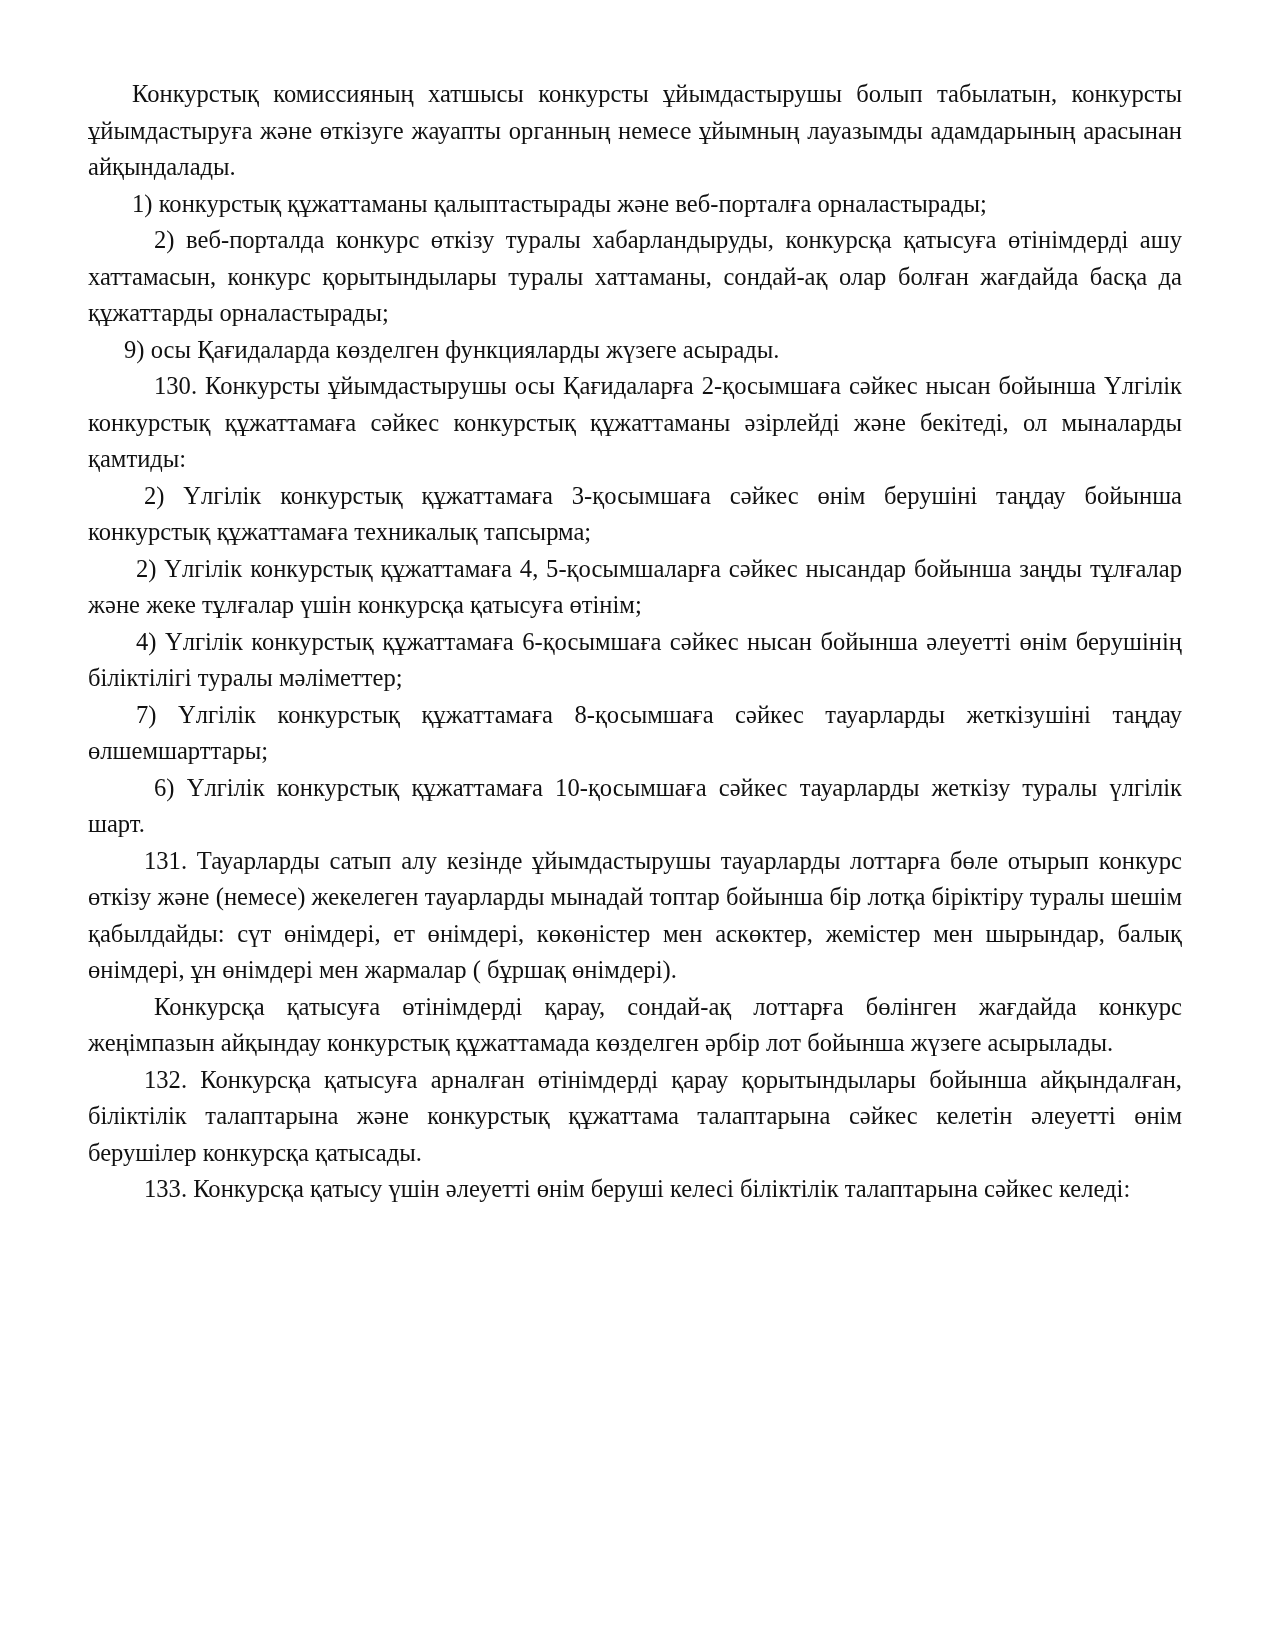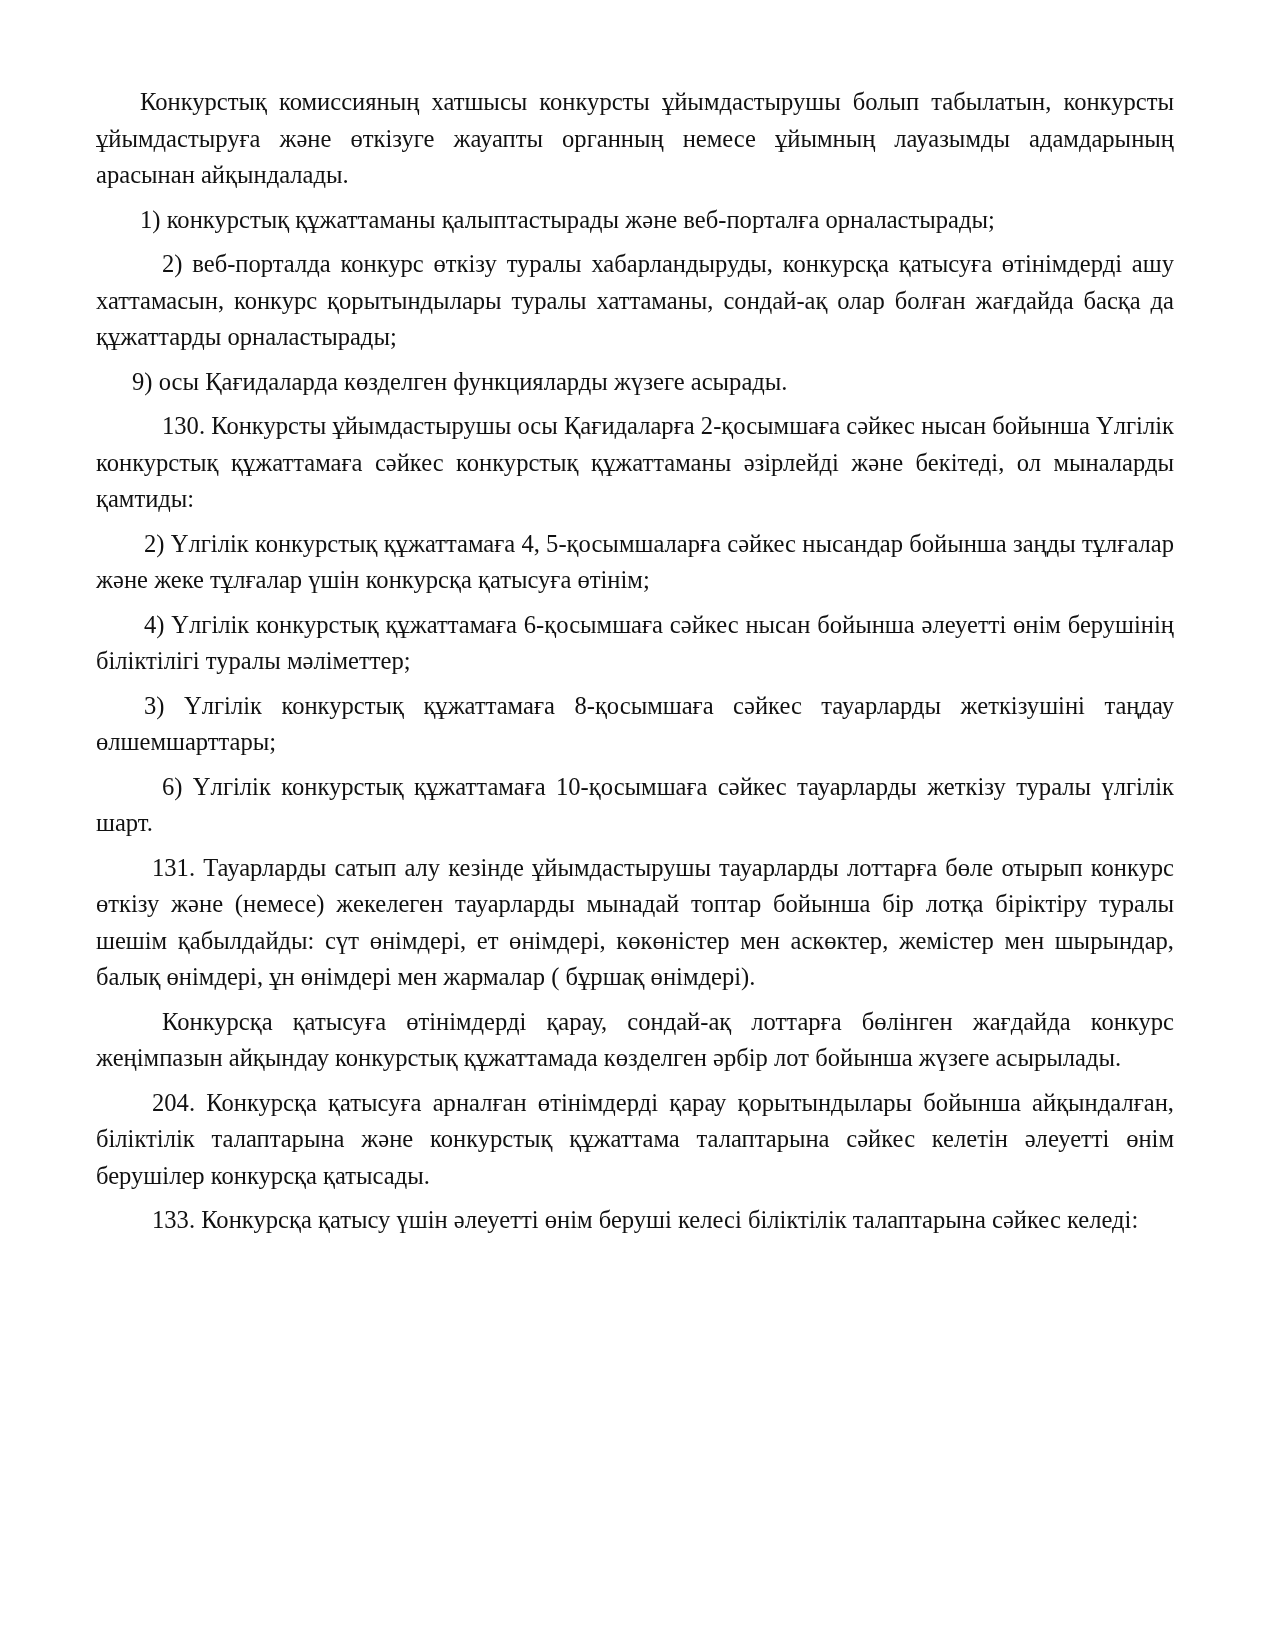--- a/index.html
+++ b/index.html
@@ -17,41 +17,42 @@
       position: absolute;
       left: 88px;
       top: 76px;
       width: 1094px;
       font-family: "Liberation Serif", "DejaVu Serif", serif;
       font-size: 24.6px;
       line-height: 36.5px;
       color: #111111;
     }
     .para {
-      margin: 8px;
+      margin: 0;
       text-align: justify;
       text-align-last: left;
       hyphens: none;
     }
     .i1 { text-indent: 44px; }
     .i2 { text-indent: 56px; }
     .i3 { text-indent: 66px; }
     .i4 { text-indent: 48px; }
     .i5 { text-indent: 36px; }
   </style>
 </head>
 <body>
 
 <div class="page">
   <p class="para i1">Конкурстық комиссияның хатшысы конкурсты ұйымдастырушы болып табылатын, конкурсты ұйымдастыруға және өткізуге жауапты органның немесе ұйымның лауазымды адамдарының арасынан айқындалады.</p>
   <p class="para i1">1) конкурстық құжаттаманы қалыптастырады және веб-порталға орналастырады;</p>
   <p class="para i3">2) веб-порталда конкурс өткізу туралы хабарландыруды, конкурсқа қатысуға өтінімдерді ашу хаттамасын, конкурс қорытындылары туралы хаттаманы, сондай-ақ олар болған жағдайда басқа да құжаттарды орналастырады;</p>
   <p class="para i5">9) осы Қағидаларда көзделген функцияларды жүзеге асырады.</p>
   <p class="para i3">130. Конкурсты ұйымдастырушы осы Қағидаларға 2-қосымшаға сәйкес нысан бойынша Үлгілік конкурстық құжаттамаға сәйкес конкурстық құжаттаманы әзірлейді және бекітеді, ол мыналарды қамтиды:</p>
+  <p class="para i2">2) Үлгілік конкурстық құжаттамаға 3-қосымшаға сәйкес өнім берушіні таңдау бойынша конкурстық құжаттамаға техникалық тапсырма;</p>
   <p class="para i4">2) Үлгілік конкурстық құжаттамаға 4, 5-қосымшаларға сәйкес нысандар бойынша заңды тұлғалар және жеке тұлғалар үшін конкурсқа қатысуға өтінім;</p>
   <p class="para i4">4) Үлгілік конкурстық құжаттамаға 6-қосымшаға сәйкес нысан бойынша әлеуетті өнім берушінің біліктілігі туралы мәліметтер;</p>
-  <p class="para i4">3) Үлгілік конкурстық құжаттамаға 8-қосымшаға сәйкес тауарларды жеткізушіні таңдау өлшемшарттары;</p>
+  <p class="para i4">7) Үлгілік конкурстық құжаттамаға 8-қосымшаға сәйкес тауарларды жеткізушіні таңдау өлшемшарттары;</p>
   <p class="para i3">6) Үлгілік конкурстық құжаттамаға 10-қосымшаға сәйкес тауарларды жеткізу туралы үлгілік шарт.</p>
   <p class="para i2">131. Тауарларды сатып алу кезінде ұйымдастырушы тауарларды лоттарға бөле отырып конкурс өткізу және (немесе) жекелеген тауарларды мынадай топтар бойынша бір лотқа біріктіру туралы шешім қабылдайды: сүт өнімдері, ет өнімдері, көкөністер мен аскөктер, жемістер мен шырындар, балық өнімдері, ұн өнімдері мен жармалар ( бұршақ өнімдері).</p>
   <p class="para i3">Конкурсқа қатысуға өтінімдерді қарау, сондай-ақ лоттарға бөлінген жағдайда конкурс жеңімпазын айқындау конкурстық құжаттамада көзделген әрбір лот бойынша жүзеге асырылады.</p>
-  <p class="para i2">204. Конкурсқа қатысуға арналған өтінімдерді қарау қорытындылары бойынша айқындалған, біліктілік талаптарына және конкурстық құжаттама талаптарына сәйкес келетін әлеуетті өнім берушілер конкурсқа қатысады.</p>
+  <p class="para i2">132. Конкурсқа қатысуға арналған өтінімдерді қарау қорытындылары бойынша айқындалған, біліктілік талаптарына және конкурстық құжаттама талаптарына сәйкес келетін әлеуетті өнім берушілер конкурсқа қатысады.</p>
   <p class="para i2">133. Конкурсқа қатысу үшін әлеуетті өнім беруші келесі біліктілік талаптарына сәйкес келеді:</p>
 </div>
 
 </body></html>

